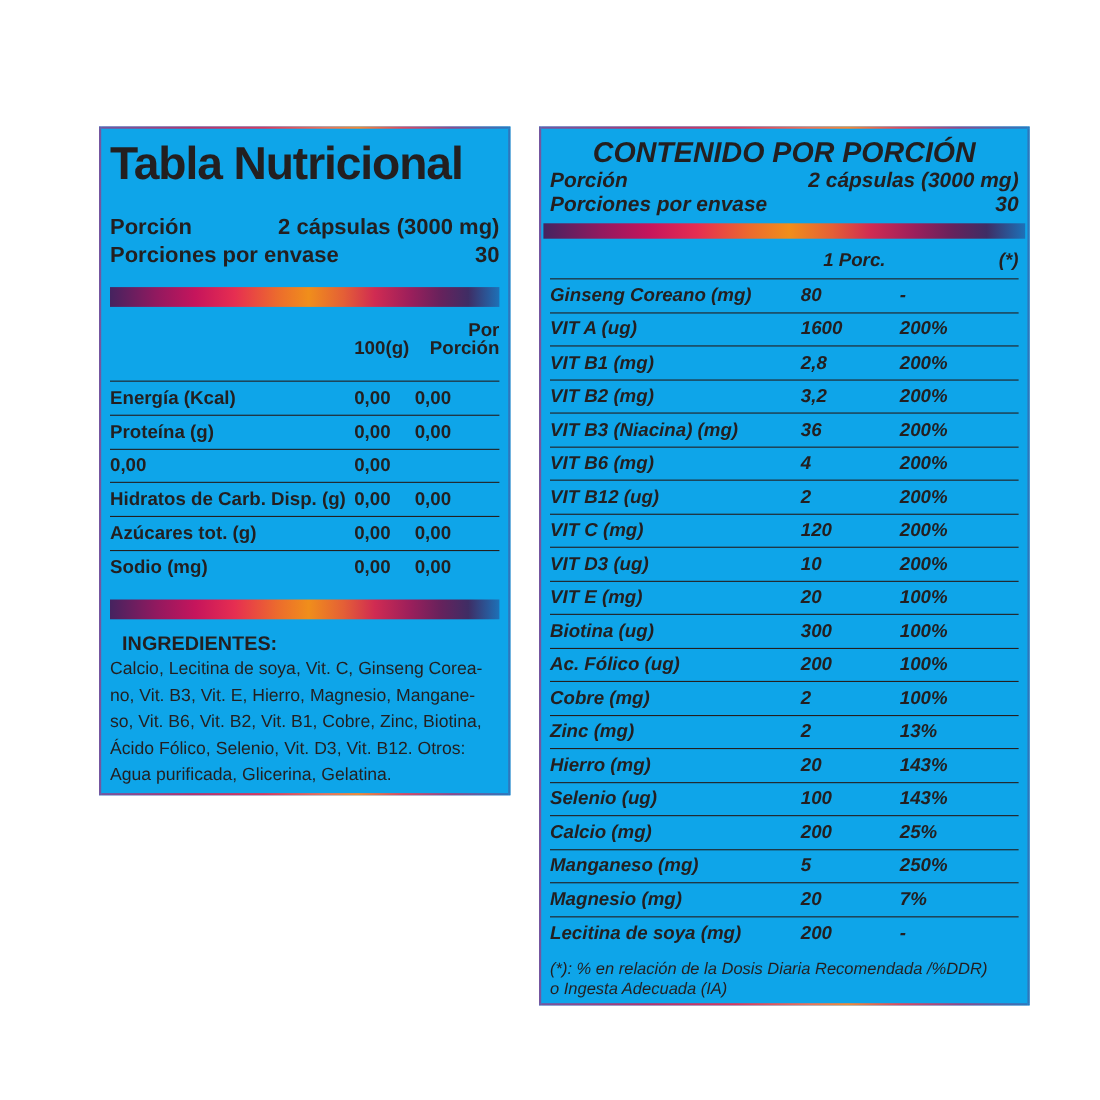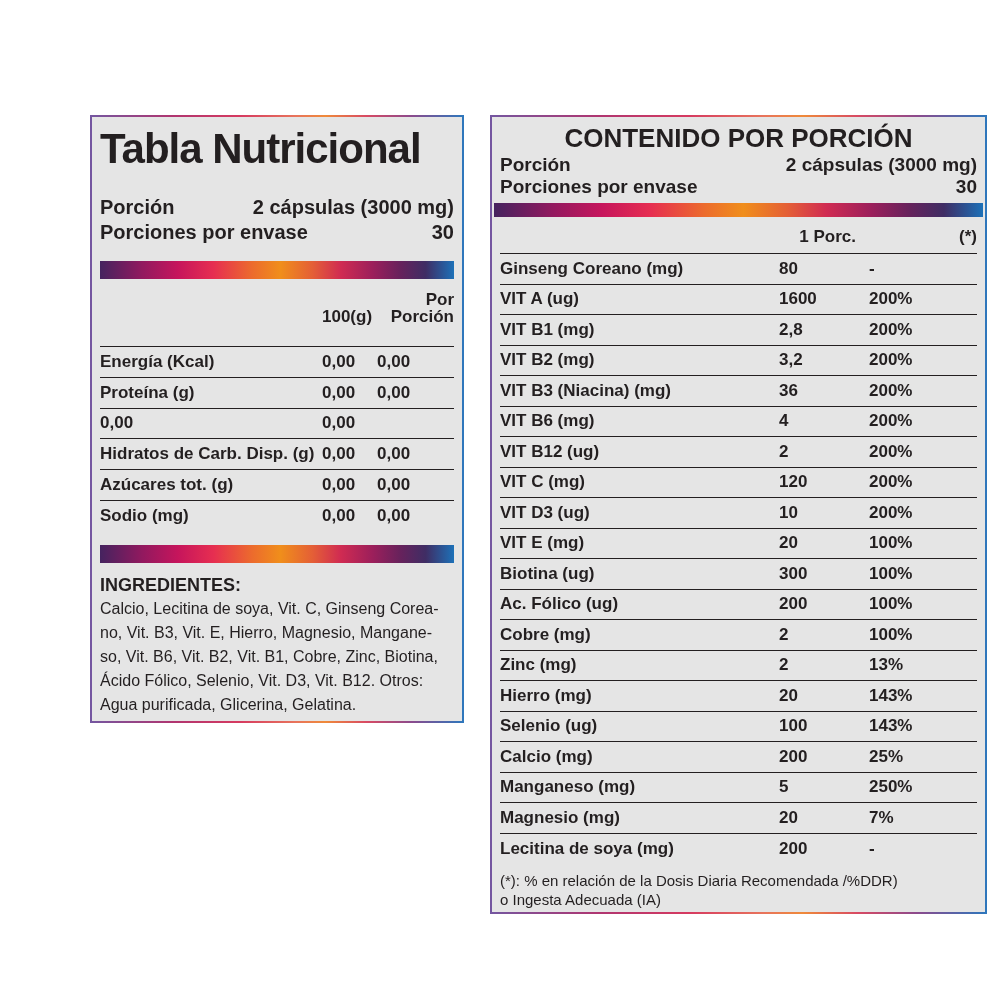--- a/index.html
+++ b/index.html
@@ -1,26 +1,26 @@
 <!DOCTYPE html>
 <html><head>
 <meta charset="utf-8">
 <style>
   * { margin:0; padding:0; box-sizing:border-box; }
   html,body { width:1000px; height:1000px; background:#ffffff; }
   body { position:relative; font-family:"Liberation Sans", sans-serif; color:#231f20; }
 
   .panel {
-    position:absolute; background:#e5e5e5;
+    position:absolute; background:#0ea5e9;
     border:2px solid;
     border-image: linear-gradient(90deg,#7456a0 0%,#b03570 22%,#d63a60 40%,#e8745c 55%,#ef8a3a 63%,#d84a63 74%,#8c4a8c 86%,#2e77bc 100%) 1;
     padding:0 8px;
   }
   #left-panel  { left:90px;  top:115px; width:374px; height:608px; }
-  #right-panel { left:490px; top:115px; width:497px; height:799px; }
+  #right-panel { left:490px; top:115px; width:446px; height:799px;font-style:italic; }
 
   .gbar {
     background: linear-gradient(90deg,#45235f 0%,#92195f 12%,#c6155c 22%,#e62e51 32%,#ec6b2d 43%,#f08e1b 51%,#e45f36 60%,#d02b52 68%,#9c1f5b 77%,#66225c 85%,#3f2d64 92%,#1d71b8 100%);
   }
 
   
   .lp-title { font-size:42px; font-weight:bold; letter-spacing:-1px; line-height:42px; margin-top:11px; white-space:nowrap; }
   .serving-row { display:flex; justify-content:space-between; font-weight:bold; white-space:nowrap; }
   #left-panel .serving-row { font-size:20px; line-height:25px; }
   #left-panel .serving-row.first { margin-top:25px; }
@@ -38,21 +38,21 @@
   .lh-line { display:block; }
 
   .lrow {
     display:grid; grid-template-columns:1fr 55px 77px; align-items:center;
     height:30.8px; border-bottom:1.5px solid #231f20;
     font-weight:bold; font-size:17px; white-space:nowrap;
   }
   .lrow:last-child { border-bottom:none; }
   .num { text-align:left; }
 
-  .ing-heading { margin-top:12px; font-weight:bold; font-size:18px; line-height:20px; }
+  .ing-heading { margin-top:12px; font-weight:bold; font-size:18px; line-height:20px;margin-left:11px; }
   .ing-text { font-size:16px; line-height:24px; margin-top:2px; }
   .ing-line { display:block; white-space:nowrap; }
 
   
   .rp-title { text-align:center; font-weight:bold; font-size:26px; line-height:30px; margin-top:6px; white-space:nowrap; }
   #right-panel .serving-row { font-size:19px; line-height:22px; }
   #right-panel .serving-row.first { margin-top:1px; }
   #right-panel .gbar { height:14px; margin:5px -6px 0; }
 
   .rp-header {

